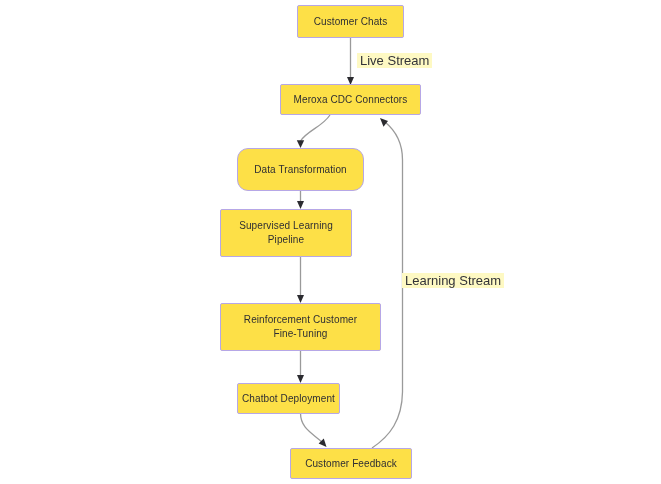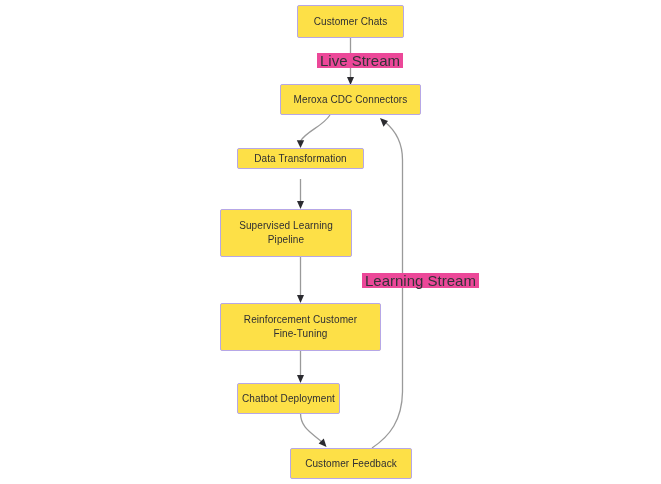--- a/index.html
+++ b/index.html
@@ -31,27 +31,28 @@
     justify-content: center;
     text-align: center;
     color: #2e2e33;
     font-size: 10px;
     line-height: 14px;
     letter-spacing: 0.1px;
     white-space: pre-line;
   }
   .edge-label {
     position: absolute;
-    background: #ec4899;
+    background: #fef9c3;
     color: #333338;
-    font-size: 15px;
+    font-size: 13px;
     line-height: 13px;
     padding: 1px 3px;
     white-space: nowrap;
     box-sizing: border-box;
+    margin-left: 40px;
   }
   svg.edge-layer {
     position: absolute;
     left: 0; top: 0;
     width: 661px;
     height: 484px;
     overflow: visible;
     pointer-events: none;
   }
   svg.edge-layer path,
@@ -109,21 +110,21 @@
   </svg>
 
   <div class="flow-node" style="left:297px; top:5px; width:107px; height:33px;">
     <span>Customer Chats</span>
   </div>
 
   <div class="flow-node" style="left:280px; top:84px; width:141px; height:31px;">
     <span>Meroxa CDC Connectors</span>
   </div>
 
-  <div class="flow-node" style="left:237px; top:148px; width:127px; height:21px;">
+  <div class="flow-node" style="left:237px; top:148px; width:127px; height:43px;border-radius:11px;">
     <span>Data Transformation</span>
   </div>
 
   <div class="flow-node" style="left:220px; top:209px; width:132px; height:48px;">
     <span>Supervised Learning
 Pipeline</span>
   </div>
 
   <div class="flow-node" style="left:220px; top:303px; width:161px; height:48px;">
     <span>Reinforcement Customer

